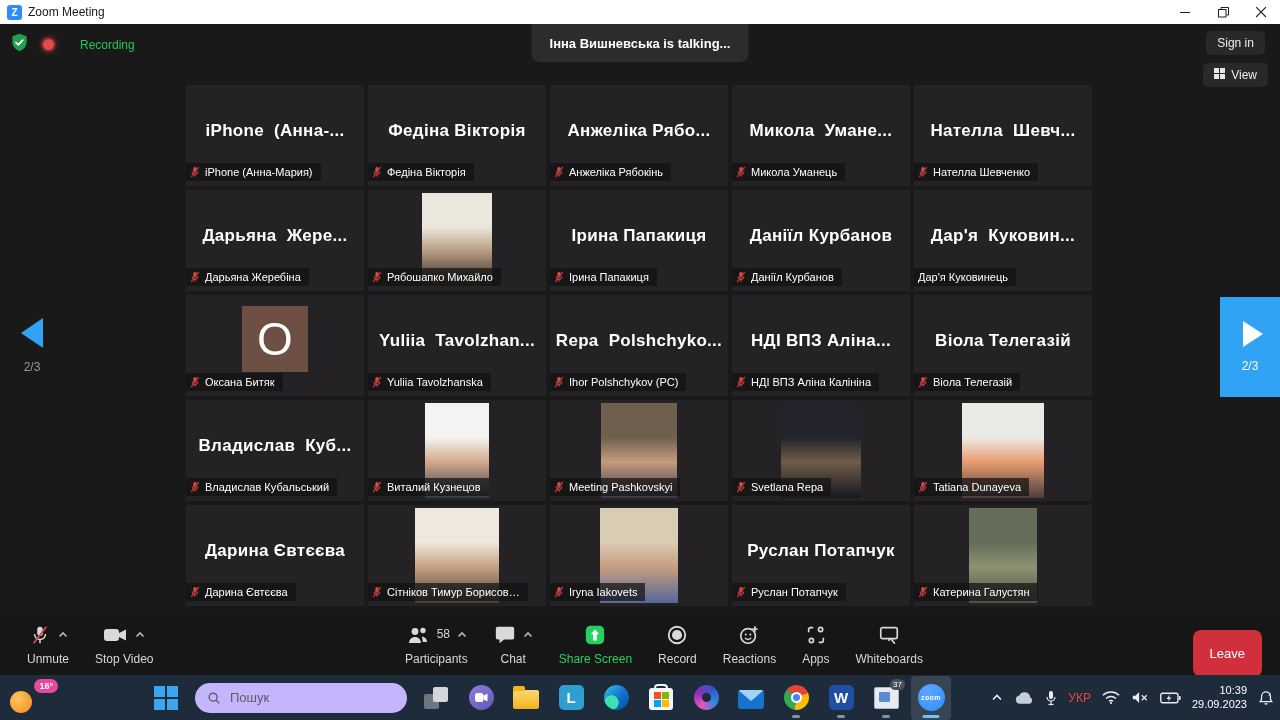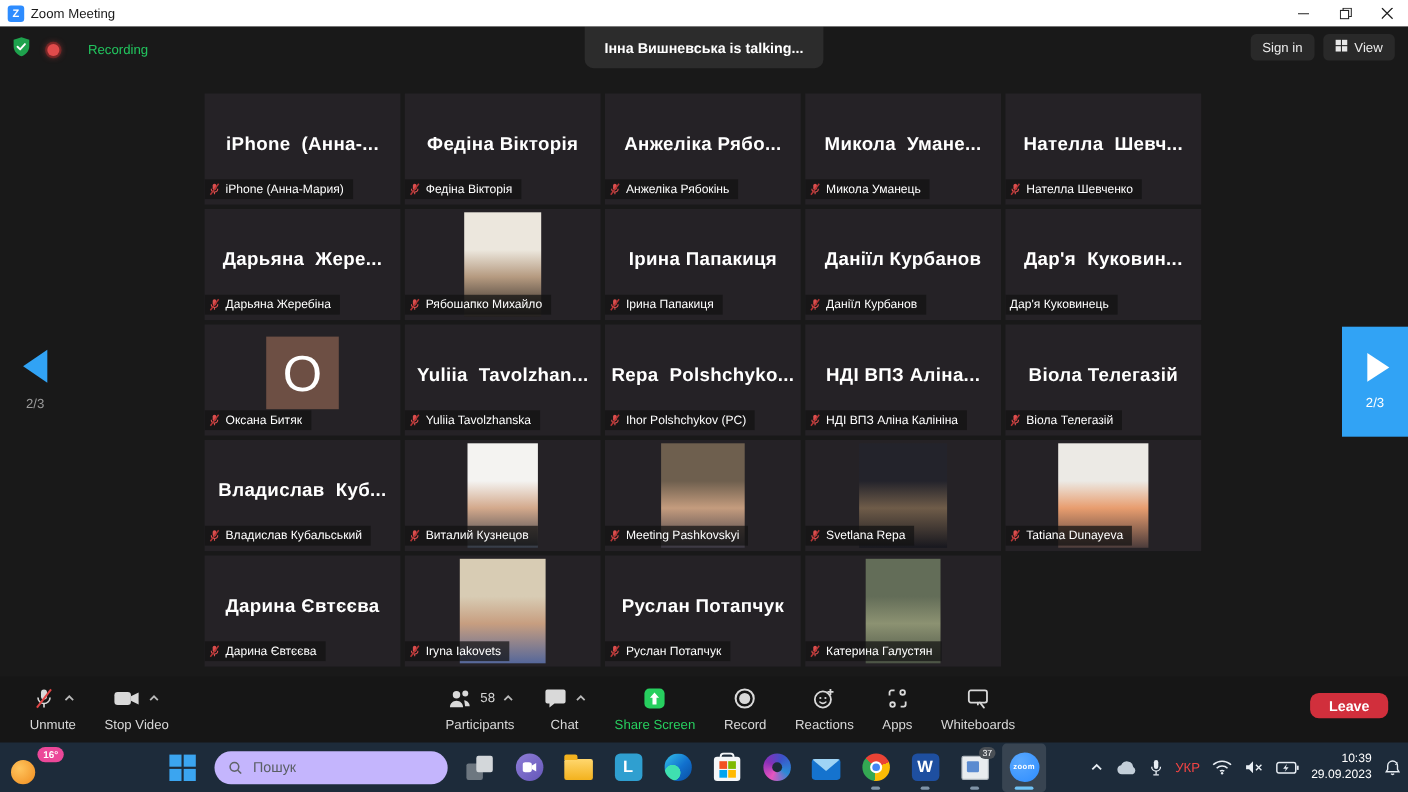--- a/index.html
+++ b/index.html
@@ -19,21 +19,21 @@
   .winbtn{width:38px;height:100%;display:flex;align-items:center;justify-content:center;}
   
   .topstrip{position:absolute;top:24px;left:0;right:0;height:40px;z-index:20;}
   .ts-left{position:absolute;left:10px;top:9px;display:flex;align-items:center;gap:14px;}
   .recdot{width:11px;height:11px;border-radius:50%;background:var(--record-red);
           box-shadow:0 0 0 2px rgba(160,40,40,.55),0 0 7px rgba(224,75,75,.9);}
   .recwrap{display:flex;align-items:center;gap:26px;color:#22c55e;font-size:12px;}
   .toast{position:absolute;left:50%;transform:translateX(-50%);top:0;height:38px;background:#2c2c2c;
          border-radius:0 0 8px 8px;display:flex;align-items:center;padding:0 18px;color:#fff;
          font-weight:bold;font-size:13px;white-space:nowrap;}
-  .ts-right{position:absolute;right:12px;top:7px;display:flex;align-items:center;gap:8px;}
+  .ts-right{position:absolute;right:12px;top:7px;display:flex;align-items:center;gap:8px;flex-direction:column;}
   .tsbtn{background:rgba(255,255,255,.07);border-radius:5px;color:#ececec;font-size:12px;
          padding:5px 11px;display:flex;align-items:center;gap:6px;}
   
   .grid{position:absolute;left:186px;top:85px;display:grid;grid-template-columns:repeat(5,178px);
         grid-auto-rows:101px;gap:4px;z-index:5;}
   .tile{background:var(--tile-bg);position:relative;overflow:hidden;}
   .bigname{position:absolute;inset:0;display:flex;align-items:center;justify-content:center;
            color:#fff;font-weight:bold;font-size:17px;letter-spacing:.3px;padding-bottom:10px;white-space:pre;}
   .avatarbox{position:absolute;left:50%;top:44%;transform:translate(-50%,-50%);width:66px;height:66px;
              display:flex;align-items:center;justify-content:center;color:#fff;font-size:46px;font-weight:400;}
@@ -56,22 +56,22 @@
   .toolbar{position:absolute;left:0;right:0;top:615px;height:60px;background:#161616;z-index:10;}
   .tgroup{position:absolute;top:0;height:100%;display:flex;}
   .tg-left{left:14px;}
   .tg-center{left:392px;}
   .tbtn{display:flex;flex-direction:column;align-items:center;padding:9px 13px 0;color:#d8d8d8;font-size:12px;position:relative;}
   .tbtn .ic{height:26px;display:flex;align-items:flex-start;gap:7px;}
   .tbtn .lbl{margin-top:2px;white-space:nowrap;}
   .tbtn .lbl.accent{color:var(--share-green);}
   .tbtn .badge{font-size:12px;color:#d8d8d8;margin-top:3px;}
   .tbtn .car{margin-top:4px;}
-  .leavebtn{position:absolute;right:18px;top:15px;background:var(--leave-red);color:#fff;font-weight:bold;
-            font-size:13px;padding:4px 17px;border-radius:8px;}
+  .leavebtn{position:absolute;right:18px;top:15px;background:var(--leave-red);color:#fff;font-weight:normal;
+            font-size:13px;padding:16px 17px;border-radius:8px;}
   
   .taskbar{position:absolute;left:0;right:0;top:675px;height:45px;background:var(--taskbar-bg);z-index:40;}
   .weather{position:absolute;left:8px;top:4px;width:52px;height:37px;}
   .sun{position:absolute;left:2px;bottom:3px;width:22px;height:22px;border-radius:50%;
        background:radial-gradient(circle at 35% 35%,#ffc55e,#f08c1e);}
   .wbadge{position:absolute;right:2px;top:0;background:#ec4899;color:#fff;font-size:9px;font-weight:bold;
           border-radius:9px;padding:2px 5px;}
   .appbar{position:absolute;left:146px;top:0;height:45px;display:flex;align-items:center;gap:5px;}
   .slot{width:40px;height:44px;position:relative;display:flex;align-items:center;justify-content:center;}
   .slot.active{background:rgba(255,255,255,.12);border-radius:4px;}
@@ -460,20 +460,34 @@
             <rect x="4" y="1" width="4" height="7" rx="2" fill="#d94f4f"></rect>
             <path d="M2.5 6.5a3.5 3.5 0 0 0 7 0" fill="none" stroke="#d94f4f" stroke-width="1.2"></path>
             <line x1="6" y1="10" x2="6" y2="12.5" stroke="#d94f4f" stroke-width="1.2"></line>
             <line x1="10.5" y1="1" x2="1.5" y2="13" stroke="#b83434" stroke-width="1.6"></line>
           </svg>
         </span>
         <span>Дарина Євтєєва</span>
       </div>
     </div>
     <div class="tile">
+      <div class="photo" style="width: 84px; background: linear-gradient(rgb(239, 232, 220) 0%, rgb(239, 232, 220) 36%, rgb(199, 161, 131) 62%, rgb(71, 62, 54) 100%);"></div>
+      <div class="tlabel">
+        <span class="mics">
+          <svg width="10" height="12" viewBox="0 0 12 14">
+            <rect x="4" y="1" width="4" height="7" rx="2" fill="#d94f4f"></rect>
+            <path d="M2.5 6.5a3.5 3.5 0 0 0 7 0" fill="none" stroke="#d94f4f" stroke-width="1.2"></path>
+            <line x1="6" y1="10" x2="6" y2="12.5" stroke="#d94f4f" stroke-width="1.2"></line>
+            <line x1="10.5" y1="1" x2="1.5" y2="13" stroke="#b83434" stroke-width="1.6"></line>
+          </svg>
+        </span>
+        <span>Сітніков Тимур Борисов…</span>
+      </div>
+    </div>
+    <div class="tile">
       <div class="photo" style="width: 78px; background: linear-gradient(rgb(216, 204, 180) 0%, rgb(216, 204, 180) 36%, rgb(199, 158, 128) 62%, rgb(85, 103, 154) 100%);"></div>
       <div class="tlabel">
         <span class="mics">
           <svg width="10" height="12" viewBox="0 0 12 14">
             <rect x="4" y="1" width="4" height="7" rx="2" fill="#d94f4f"></rect>
             <path d="M2.5 6.5a3.5 3.5 0 0 0 7 0" fill="none" stroke="#d94f4f" stroke-width="1.2"></path>
             <line x1="6" y1="10" x2="6" y2="12.5" stroke="#d94f4f" stroke-width="1.2"></line>
             <line x1="10.5" y1="1" x2="1.5" y2="13" stroke="#b83434" stroke-width="1.6"></line>
           </svg>
         </span>

